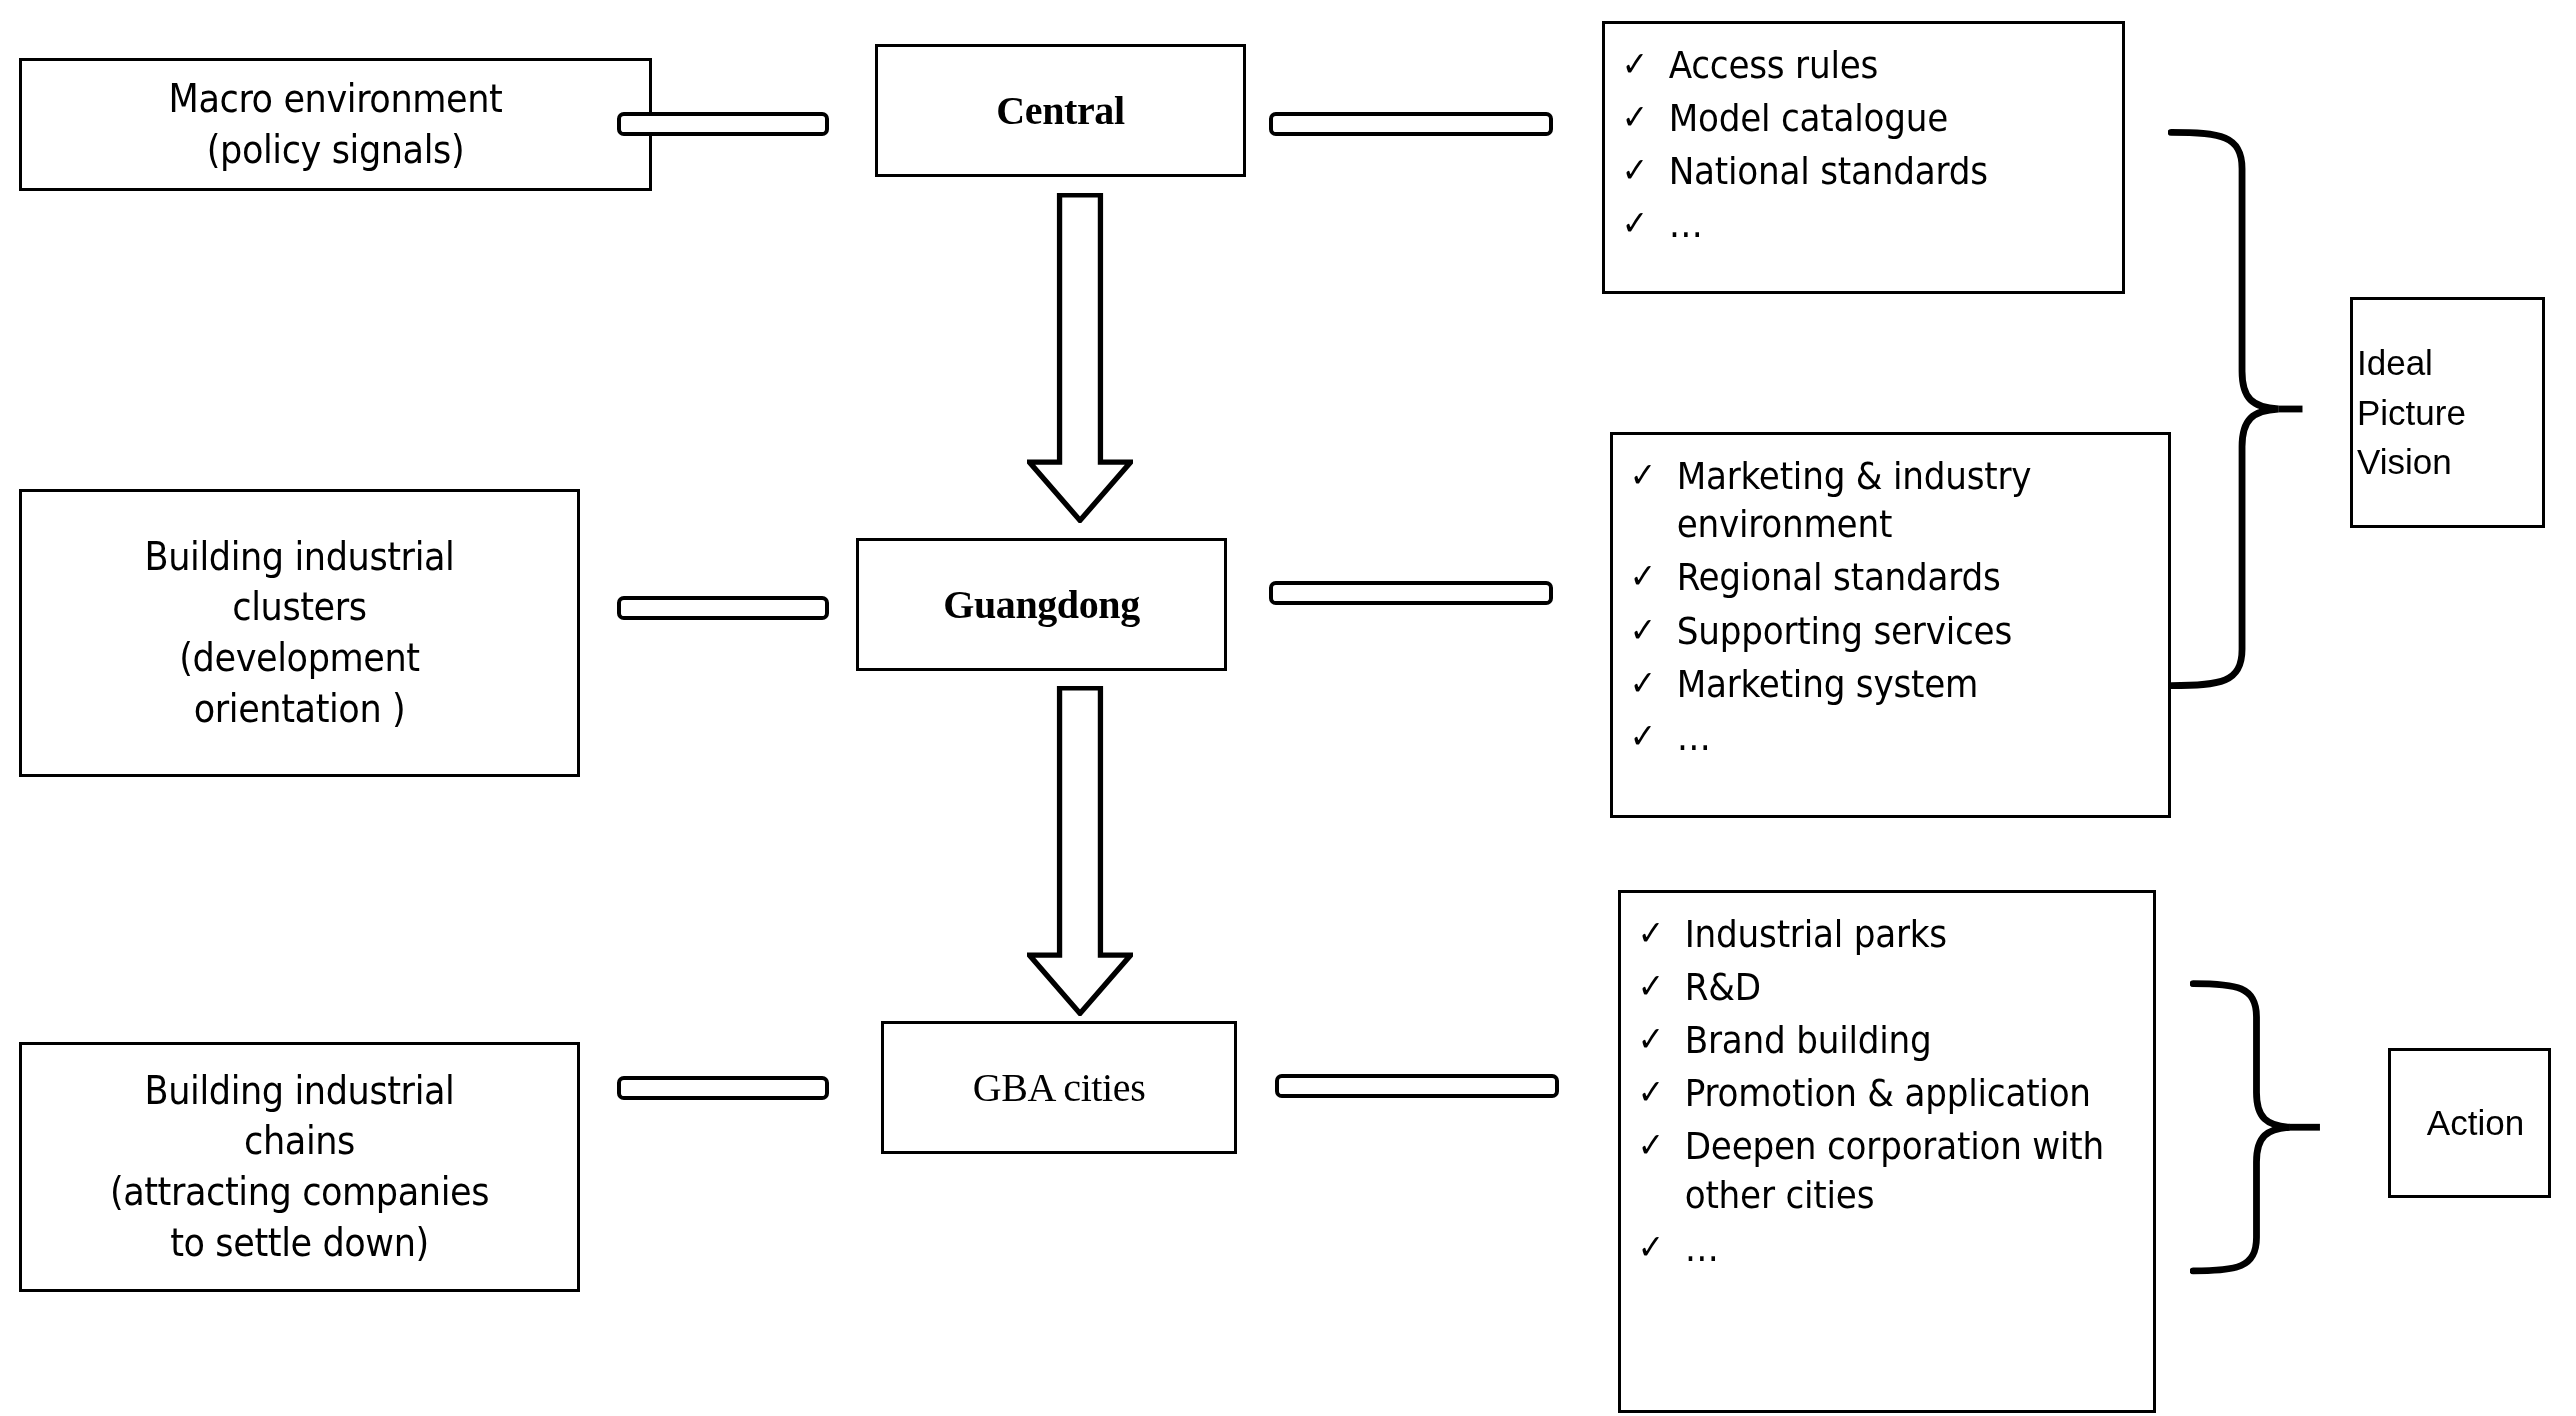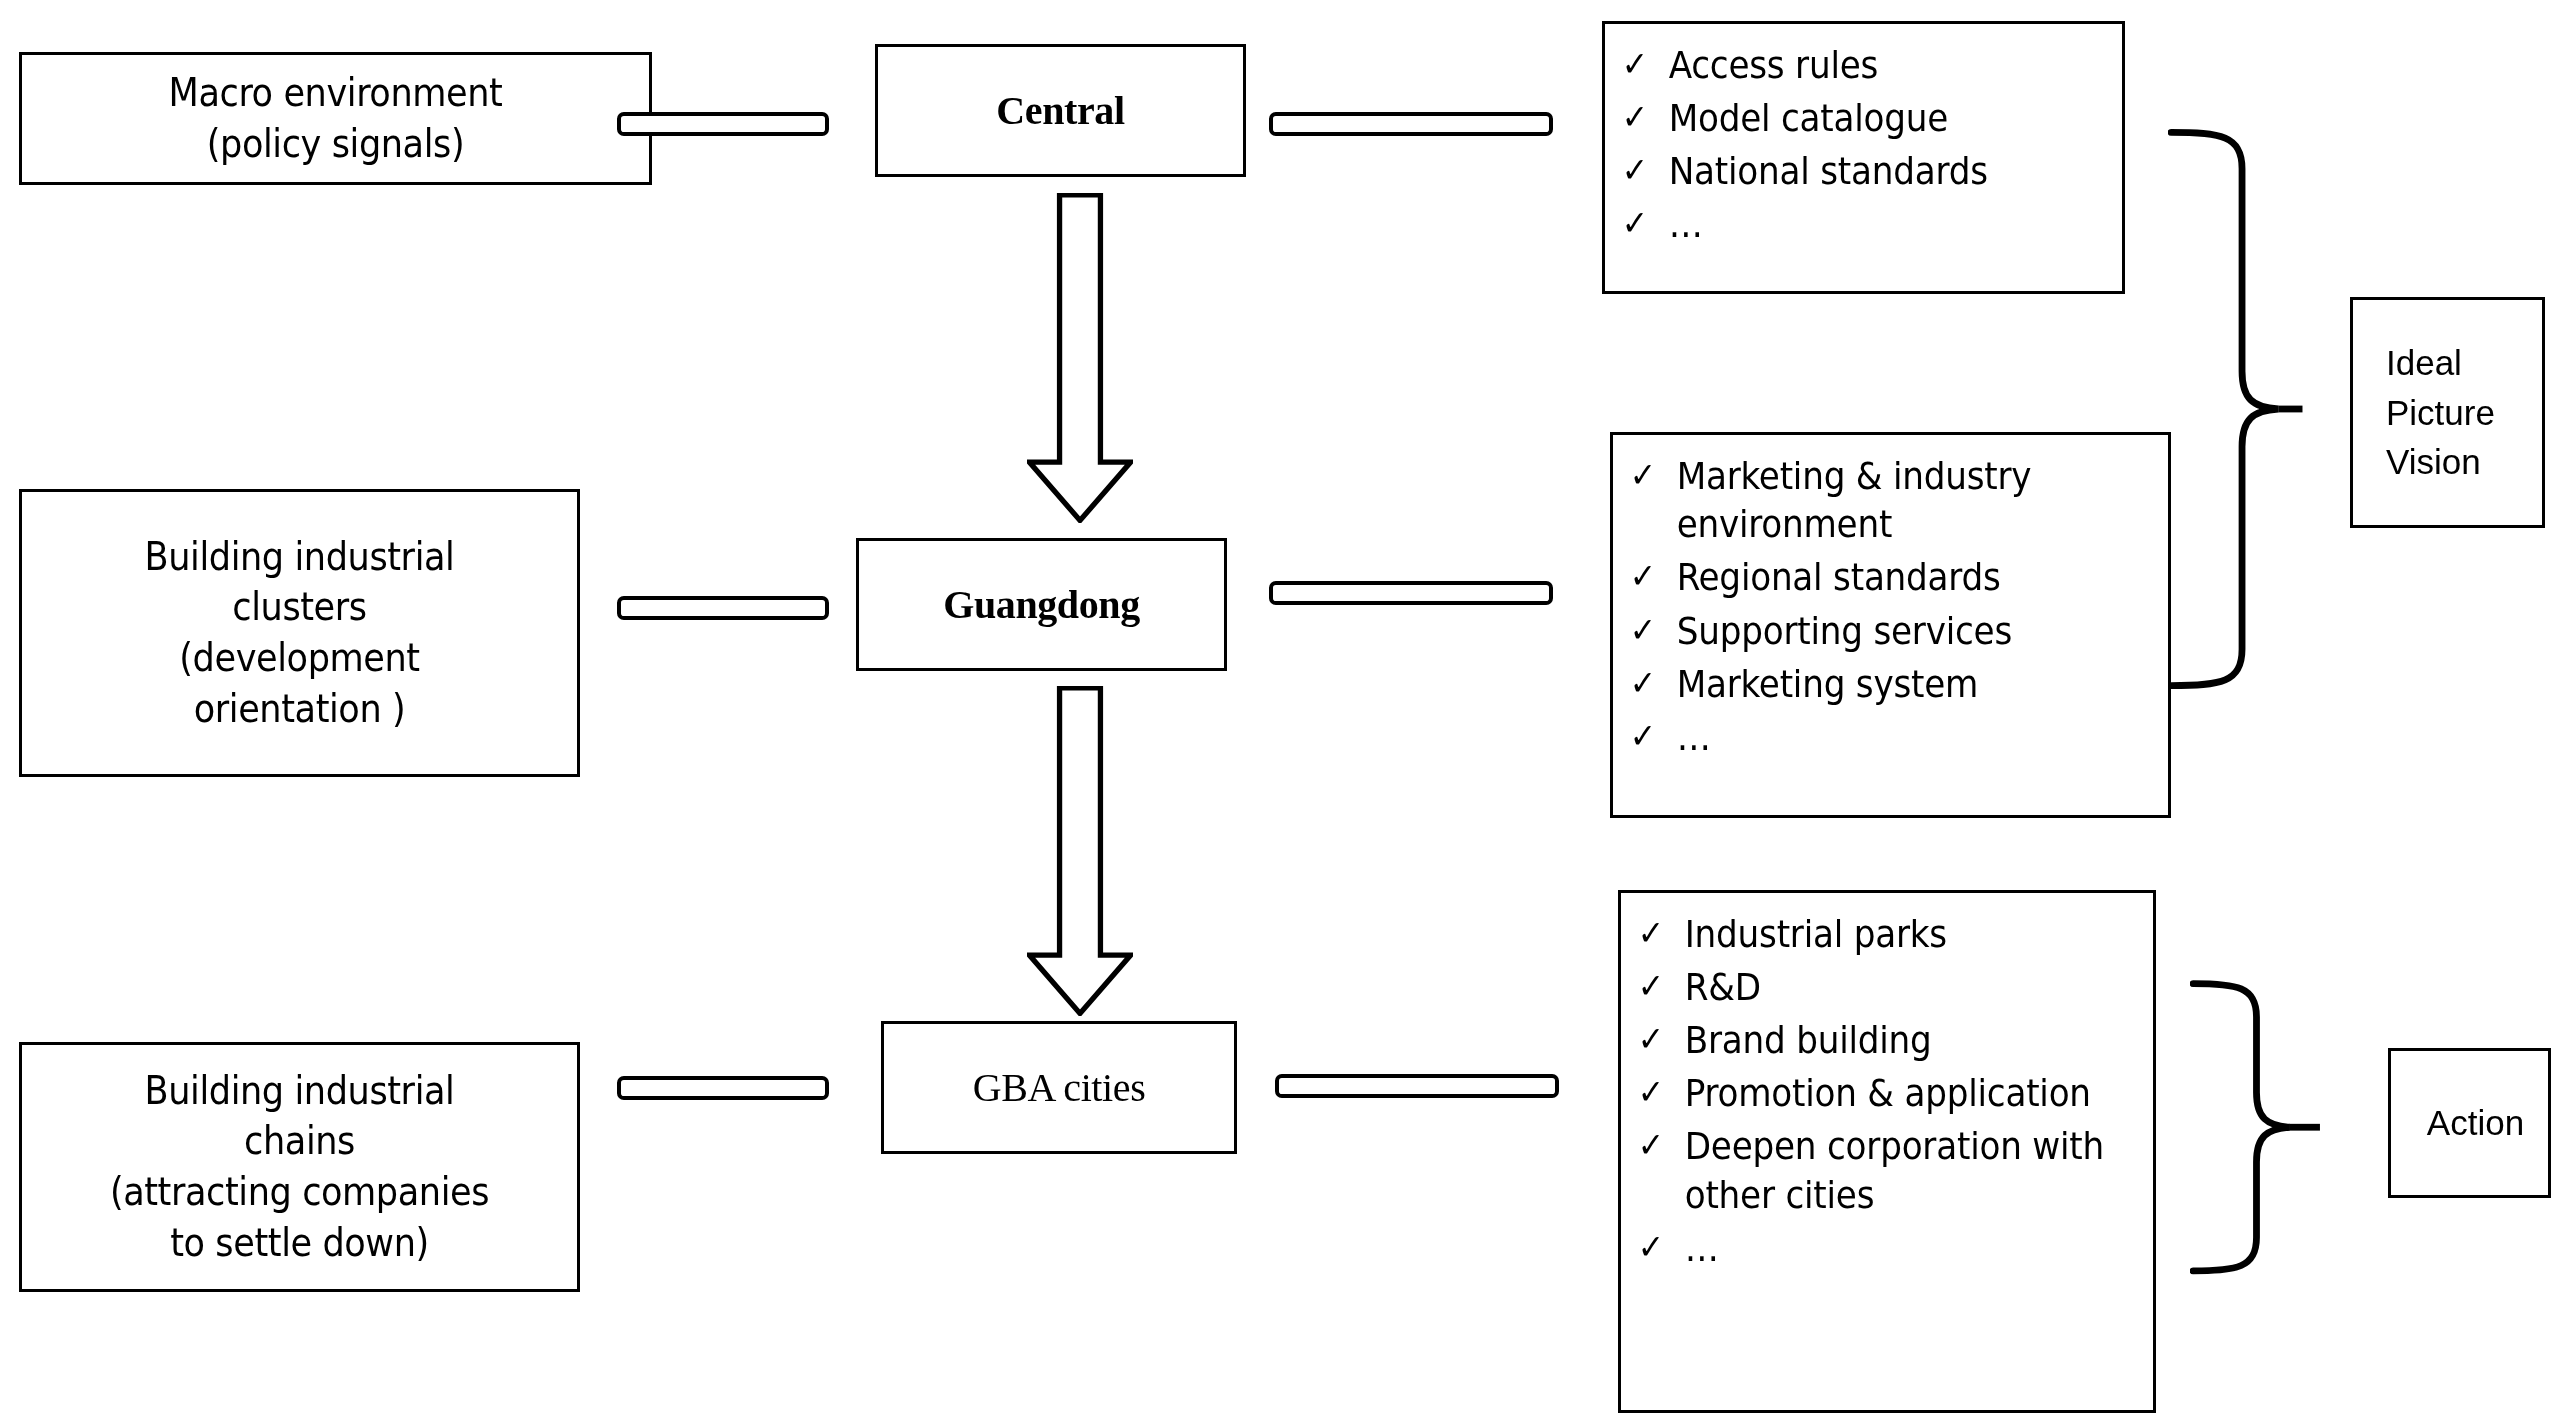--- a/index.html
+++ b/index.html
@@ -48,21 +48,21 @@
     letter-spacing: -0.4px;
   }
   .level-box.light { font-weight: normal; }
 
   .summary-box {
     font-size: 35px;
     font-family: "Liberation Sans", sans-serif;
     line-height: 1.42;
     justify-content: flex-start;
     text-align: left;
-    padding-left: 33px;
+    padding-left: 4px;
   }
 
   
   .checklist {
     border: 3.8px solid #000000;
     padding: 16.7px 13.6px 16.7px 16.7px;
     box-sizing: border-box;
   }
   .check-row {
     display: flex;
@@ -97,21 +97,21 @@
   .blockarrow { position: absolute; }
 
   
   .brace { position: absolute; }
 </style>
 </head>
 <body>
 
 <div id="canvas">
 
-  <div class="node rect context-box" style="left:19px; top:52px; width:633px; height:133px;">Macro environment
+  <div class="node rect context-box" style="left:19px; top:58px; width:633px; height:133px;">Macro environment
 (policy signals)</div>
 
   <div class="connector" style="left:617px; top:112px; width:212px; height:24px;"></div>
 
   <div class="node rect level-box" style="left:875px; top:44px; width:371px; height:133px;">Central</div>
 
   <div class="connector" style="left:1269px; top:112px; width:284px; height:24px;"></div>
 
   <div class="node checklist" style="left:1602px; top:21px; width:523px; height:273px;">
     <div class="check-row">

